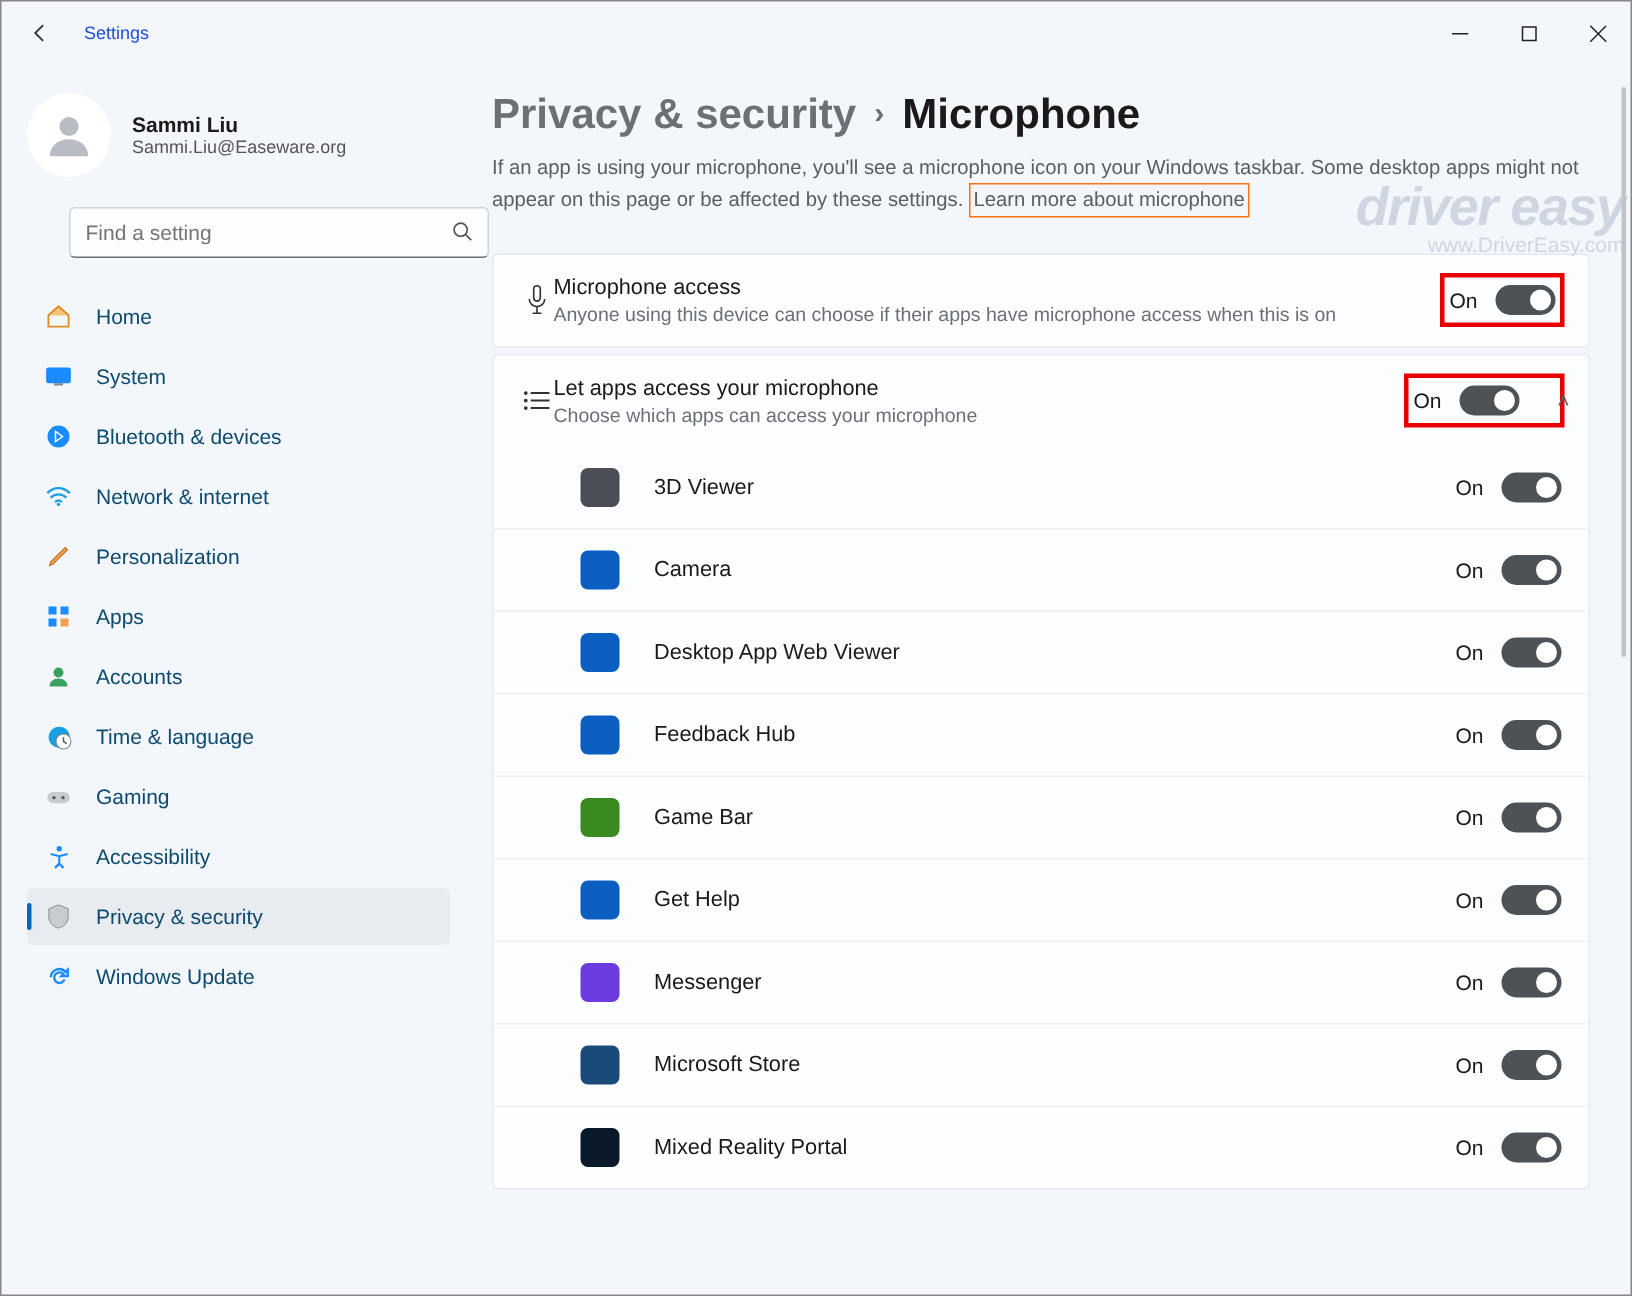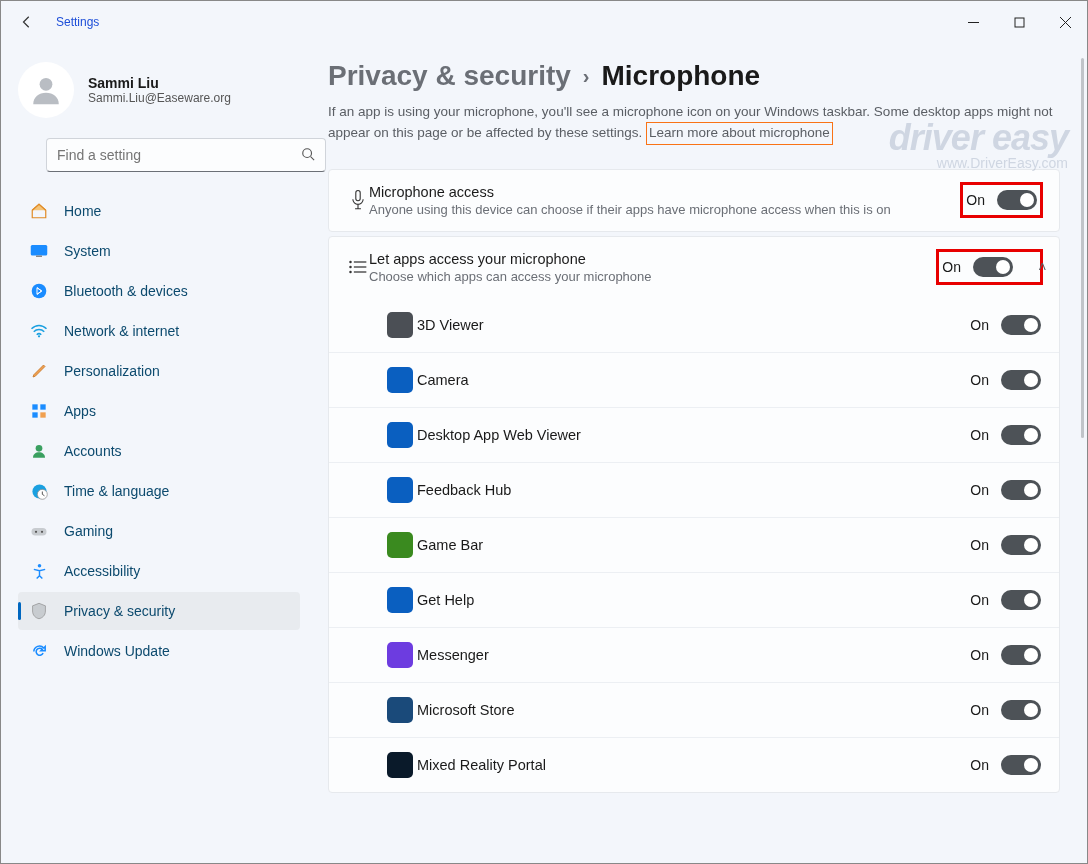--- a/index.html
+++ b/index.html
@@ -136,30 +136,30 @@
   .chev { color:#5a5e64; font-size:14px; margin-left:6px; width:16px; text-align:center;}
   .redbox {
     outline:3px solid #e80000;
     outline-offset:-1px;
     padding:6px 4px;
   }
   .app-section { border:1px solid #e6e9ed; border-radius:4px; background:#fcfdfe; }
   .app-row {
     display:flex; align-items:center;
     padding:14px 18px 14px 58px;
-    gap:4px; border-top:1px solid #eceff3;
+    gap:23px; border-top:1px solid #eceff3;
   }
   .app-row:first-of-type{ border-top:none;}
   .app-icon {
     width:26px;height:26px;border-radius:5px;
     display:flex;align-items:center;justify-content:center;font-size:12px;color:#fff;
   }
   .app-name { flex:1; font-size:14.5px; }
   .watermark {
-    position:absolute; top:120px; right:20px;
+    position:absolute; top:120px; right:5px;
     font-size:36px; font-style:italic; font-weight:700;
     color:rgba(100,120,150,0.25); letter-spacing:-1px;
     text-align:right; pointer-events:none; line-height:1;
   }
   .watermark small{ font-size:14px; font-weight:400; font-style:normal; display:block; letter-spacing:0;}
   .scroll-indicator {
     position:absolute; right:4px; top:58px; width:3px; height:380px;
     background:#c0c4c9; border-radius:2px;
   }
 </style>

